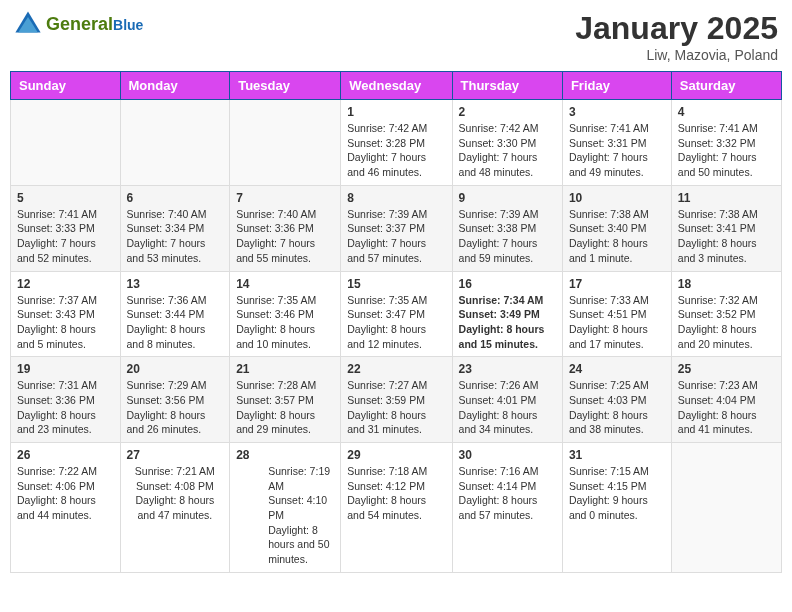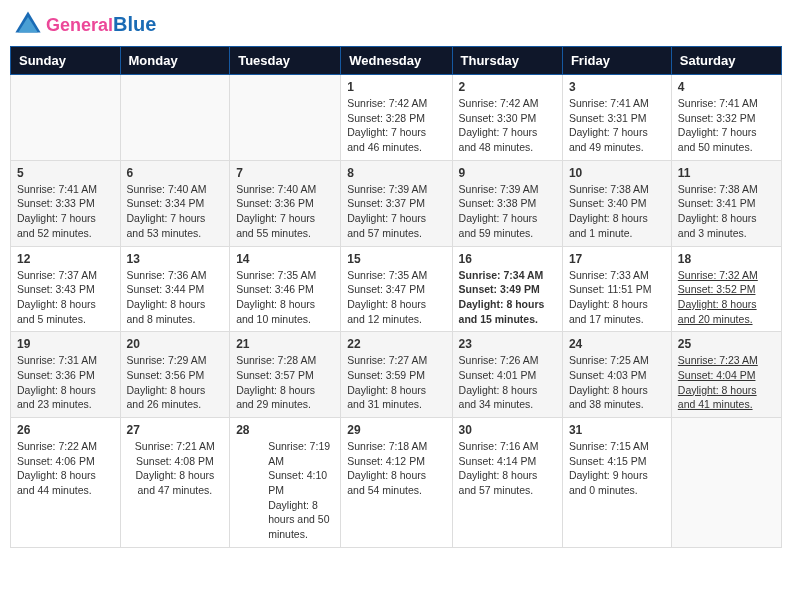--- a/index.html
+++ b/index.html
@@ -37,21 +37,21 @@
     .location {
       font-size: 14px;
       color: #555;
     }
     .calendar {
       width: 100%;
       border-collapse: collapse;
       border: 1px solid #ccc;
     }
     .calendar th {
-      background-color: #0f172a;
+      background-color: #d946ef;
       color: #fff;
       text-align: left;
       padding: 6px 8px;
       font-size: 13px;
       font-weight: bold;
       border: 1px solid #1558a0;
     }
     .calendar td {
       vertical-align: top;
       border: 1px solid #ddd;
@@ -85,22 +85,26 @@
 </head>
 <body>
 
 <div class="header">
   <div class="logo">
     <svg class="logo-icon" viewBox="0 0 40 40" xmlns="http://www.w3.org/2000/svg">
       <polygon points="20,2 38,32 2,32" fill="#1a6bb5"></polygon>
       <polygon points="20,10 34,32 6,32" fill="#4a9fd4"></polygon>
     </svg>
     <div>
-      <span style="font-size:18px;font-weight:bold;color:#ec4899;">General</span><span style="font-size:20px;font-weight:bold;color:#1a6bb5;">Blue</span>
+      <span style="font-size:18px;font-weight:bold;color:#4d7c0f;">General</span><span style="font-size:14px;font-weight:bold;color:#1a6bb5;">Blue</span>
     </div>
+  </div>
+  <div class="title-block">
+    <div class="month-title">January 2025</div>
+    <div class="location">Liw, Mazovia, Poland</div>
   </div>
 </div>
 
 <table class="calendar">
   <thead>
     <tr>
 
     <th>Sunday</th>
         <th>Monday</th>
         <th>Tuesday</th>
@@ -211,26 +215,26 @@
         </td>
         <td>
           <span class="day-num">16</span>
           <div class="cell-content" style="white-space: pre-line; font-weight: bold;">Sunrise: 7:34 AM
 Sunset: 3:49 PM
 Daylight: 8 hours and 15 minutes.</div>
         </td>
         <td>
           <span class="day-num">17</span>
           <div class="cell-content" style="white-space: pre-line;">Sunrise: 7:33 AM
-Sunset: 11:51 PM
+Sunset: 4:51 PM
 Daylight: 8 hours and 17 minutes.</div>
         </td>
         <td>
           <span class="day-num">18</span>
-          <div class="cell-content" style="white-space: pre-line; text-decoration: underline;">Sunrise: 7:32 AM
+          <div class="cell-content" style="white-space: pre-line;">Sunrise: 7:32 AM
 Sunset: 3:52 PM
 Daylight: 8 hours and 20 minutes.</div>
         </td>
       </tr>
       <tr>
         <td>
           <span class="day-num">19</span>
           <div class="cell-content" style="white-space: pre-line;">Sunrise: 7:31 AM
 Sunset: 3:36 PM
 Daylight: 8 hours and 23 minutes.</div>
@@ -260,21 +264,21 @@
 Daylight: 8 hours and 34 minutes.</div>
         </td>
         <td>
           <span class="day-num">24</span>
           <div class="cell-content" style="white-space: pre-line;">Sunrise: 7:25 AM
 Sunset: 4:03 PM
 Daylight: 8 hours and 38 minutes.</div>
         </td>
         <td>
           <span class="day-num">25</span>
-          <div class="cell-content" style="white-space: pre-line; text-decoration: underline;">Sunrise: 7:23 AM
+          <div class="cell-content" style="white-space: pre-line;">Sunrise: 7:23 AM
 Sunset: 4:04 PM
 Daylight: 8 hours and 41 minutes.</div>
         </td>
       </tr>
       <tr>
         <td>
           <span class="day-num">26</span>
           <div class="cell-content" style="white-space: pre-line;">Sunrise: 7:22 AM
 Sunset: 4:06 PM
 Daylight: 8 hours and 44 minutes.</div>

